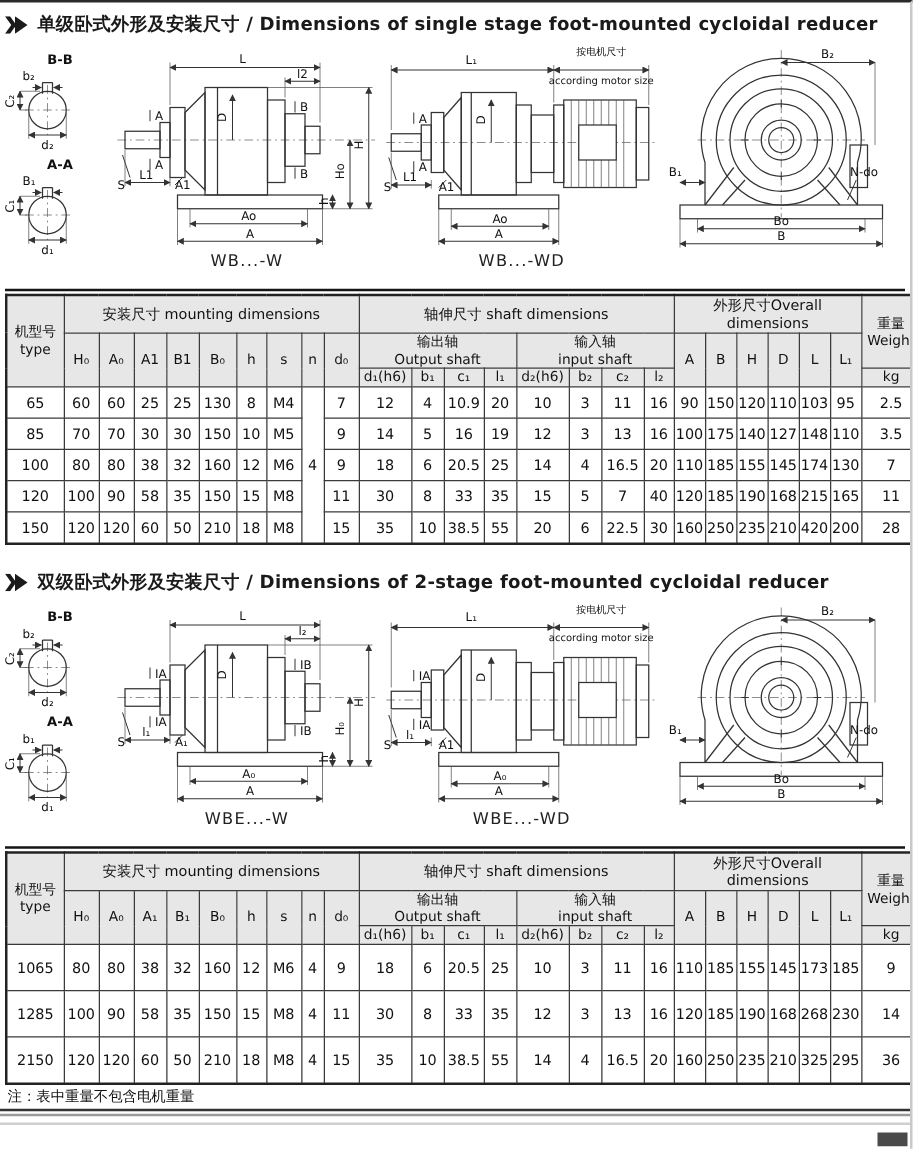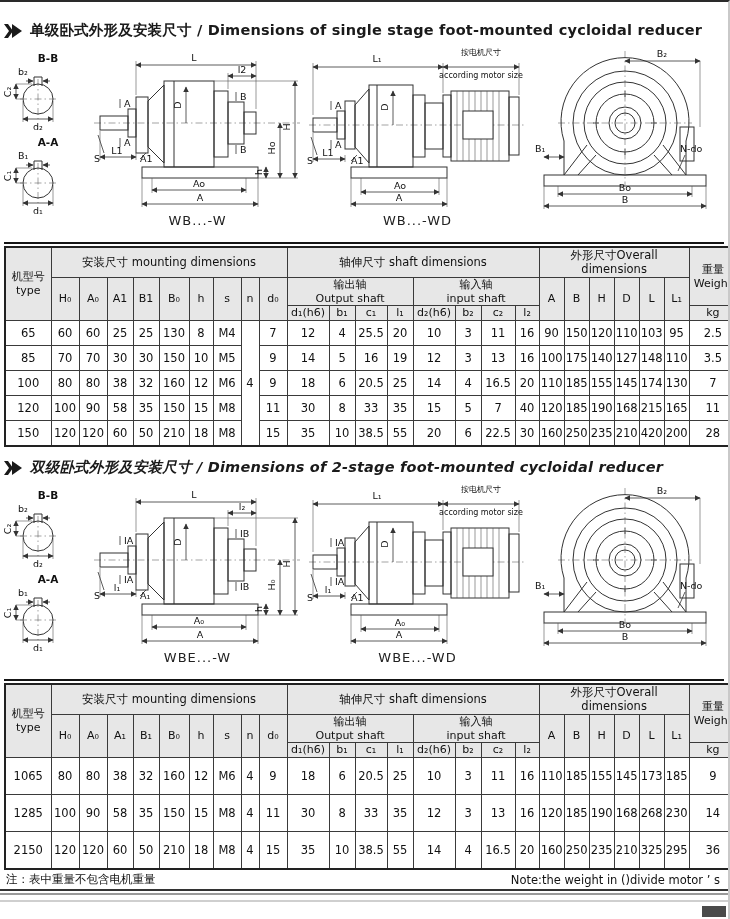--- a/index.html
+++ b/index.html
@@ -1,21 +1,21 @@
 <!DOCTYPE html>
 <html><head>
 <meta charset="utf-8">
 <style>
   html,body{margin:0;padding:0;}
   body{
     width:730px;height:919px;background:#fff;position:relative;
     font-family:"DejaVu Sans","Liberation Sans",sans-serif;color:#111;
     border-top:2px solid #2a2a2a;border-right:2px solid #c9c9c9;box-sizing:border-box;overflow:hidden;
   }
-  .section-title{display:flex;align-items:center;gap:7px;padding:8px 6px 3px 4px;margin-top:11px;}
+  .section-title{display:flex;align-items:center;gap:7px;padding:8px 6px 3px 4px;}
   .section-title .txt{font-size:14.5px;font-weight:bold;color:#1a1a1a;letter-spacing:.2px;}
   .arrow-icon{display:inline-block;line-height:0;}
   .drawings{display:flex;align-items:flex-start;padding:2px 2px 0 2px;height:196px;}
   .minicol{width:88px;display:flex;flex-direction:column;gap:2px;padding-top:6px;}
   .drwcol{display:flex;flex-direction:column;align-items:center;}
   .caption{font-size:13px;color:#222;letter-spacing:1px;margin-top:-2px;}
   svg{display:block;}
   .ln{fill:none;stroke:#333;stroke-width:1;}
   .fill{fill:#fff;stroke:#333;stroke-width:1;}
   .dim{stroke:#333;stroke-width:0.8;fill:none;}
@@ -347,21 +347,21 @@
         <td>60</td>
         <td>25</td>
         <td>25</td>
         <td>130</td>
         <td>8</td>
         <td>M4</td>
         <td rowspan="5">4</td>
         <td>7</td>
         <td>12</td>
         <td>4</td>
-        <td>25.5</td>
+        <td>10.9</td>
         <td>20</td>
         <td>10</td>
         <td>3</td>
         <td>11</td>
         <td>16</td>
         <td>90</td>
         <td>150</td>
         <td>120</td>
         <td>110</td>
         <td>103</td>
@@ -468,21 +468,21 @@
         <td>250</td>
         <td>235</td>
         <td>210</td>
         <td>420</td>
         <td>200</td>
         <td>28</td>
       </tr>
     </tbody>
 </table>
 
-<div class="section-title" style="padding-top:0;font-style:italic;">
+<div class="section-title" style="padding-top:20px;">
   <span class="arrow-icon">
     <svg width="19" height="14" viewBox="0 0 19 14">
         <polygon points="0,0 4,0 9,7 4,14 0,14 5,7" fill="#1a1a1a"></polygon>
         <polygon points="8,0 18,7 8,14" fill="#1a1a1a"></polygon>
       </svg>
   </span>
   <span class="txt">双级卧式外形及安装尺寸 / Dimensions of 2-stage foot-mounted cycloidal reducer</span>
 </div>
 
 <div class="drawings">
@@ -845,17 +845,16 @@
         <td>210</td>
         <td>325</td>
         <td>295</td>
         <td>36</td>
       </tr>
     </tbody>
 </table>
 
 <div class="note-row">
   <span>注：表中重量不包含电机重量</span>
-  <span>Note:the weight in ()divide motor ’ s</span>
 </div>
 <div class="rule-double"></div>
 <div class="rule-gray"></div>
 <div class="corner-block"></div>
 
 </body></html>

